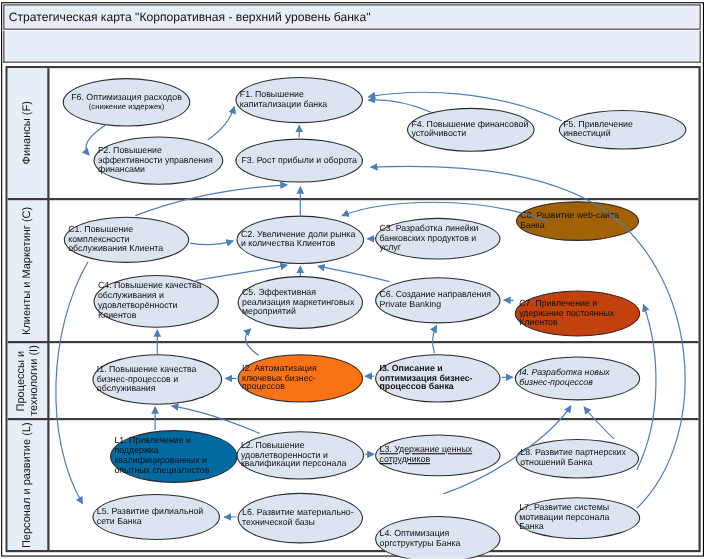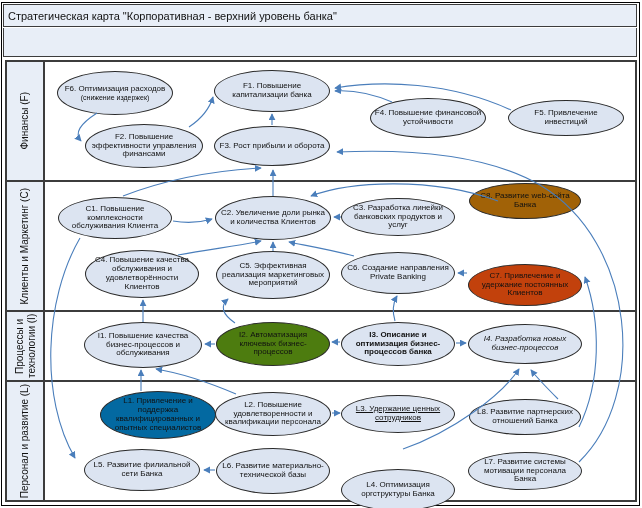--- a/index.html
+++ b/index.html
@@ -21,21 +21,21 @@
 
   .lane-cell { position:absolute; left:0; width:36px; display:flex; align-items:center;
                justify-content:center; text-align:center; overflow:hidden; }
   .lane-label { writing-mode:vertical-rl; transform:rotate(180deg);
                 font-size:10px; line-height:1.15; color:#111; }
 
   .lane-sep { position:absolute; left:0; width:628px; height:2px; background:#3c3c3c; z-index:1; }
 
   .node { position:absolute; border:1px solid #2a2a2a; border-radius:50%;
           background:#dce4f1; display:flex; flex-direction:column; align-items:center;
-          justify-content:center; text-align:center; font-size:8px; line-height:1.12;
+          justify-content:center; text-align:left; font-size:8px; line-height:1.12;
           color:#111; padding:1px 3px; box-sizing:border-box; z-index:2; }
   .node-sub { font-size:7px; }
 
   #edge-layer { position:absolute; left:0; top:0; width:642px; height:508px;
                 z-index:3; pointer-events:none; }
   #edge-layer path.edge { fill:none; stroke:#4a7ebb; stroke-width:1.1px; }
 
   .outer-frame { position:absolute; left:1px; top:2px; width:639px; height:504px;
                  border:1px solid #000; box-sizing:border-box; pointer-events:none; }
 </style>
@@ -110,21 +110,21 @@
       </div>
       <div class="node" style="left: 341px; top: 252px; width: 114px; height: 42px; background: rgb(220, 228, 241); border-color: rgb(42, 42, 42);">
         <div class="node-label">C6. Создание направления Private Banking</div>
       </div>
       <div class="node" style="left: 468px; top: 252px; width: 114px; height: 42px; background: #c2410c; border-color: rgb(42, 42, 42); margin-top: 12px;">
         <div class="node-label">C7. Привлечение и удержание постоянных Клиентов</div>
       </div>
       <div class="node" style="left: 84px; top: 322px; width: 118px; height: 46px; background: rgb(220, 228, 241); border-color: rgb(42, 42, 42);">
         <div class="node-label">I1. Повышение качества бизнес-процессов и обслуживания</div>
       </div>
-      <div class="node" style="left: 216px; top: 322px; width: 114px; height: 44px; background: #4d7c0f; border-color: rgb(42, 42, 42);">
+      <div class="node" style="left: 216px; top: 322px; width: 114px; height: 44px; background: #f97316; border-color: rgb(42, 42, 42);">
         <div class="node-label">I2. Автоматизация ключевых бизнес-процессов</div>
       </div>
       <div class="node" style="left: 341px; top: 322px; width: 114px; height: 44px; background: rgb(220, 228, 241); border-color: rgb(42, 42, 42); font-weight: bold;">
         <div class="node-label">I3. Описание и оптимизация бизнес-процессов банка</div>
       </div>
       <div class="node" style="left: 468px; top: 324px; width: 114px; height: 40px; background: rgb(220, 228, 241); border-color: rgb(42, 42, 42); font-style: italic;">
         <div class="node-label">I4. Разработка новых бизнес-процессов</div>
       </div>
       <div class="node" style="left: 100px; top: 391px; width: 116px; height: 48px; background: #0369a1; border-color: rgb(42, 42, 42);">
         <div class="node-label">L1. Привлечение и поддержка квалифицированных и опытных специалистов</div>

